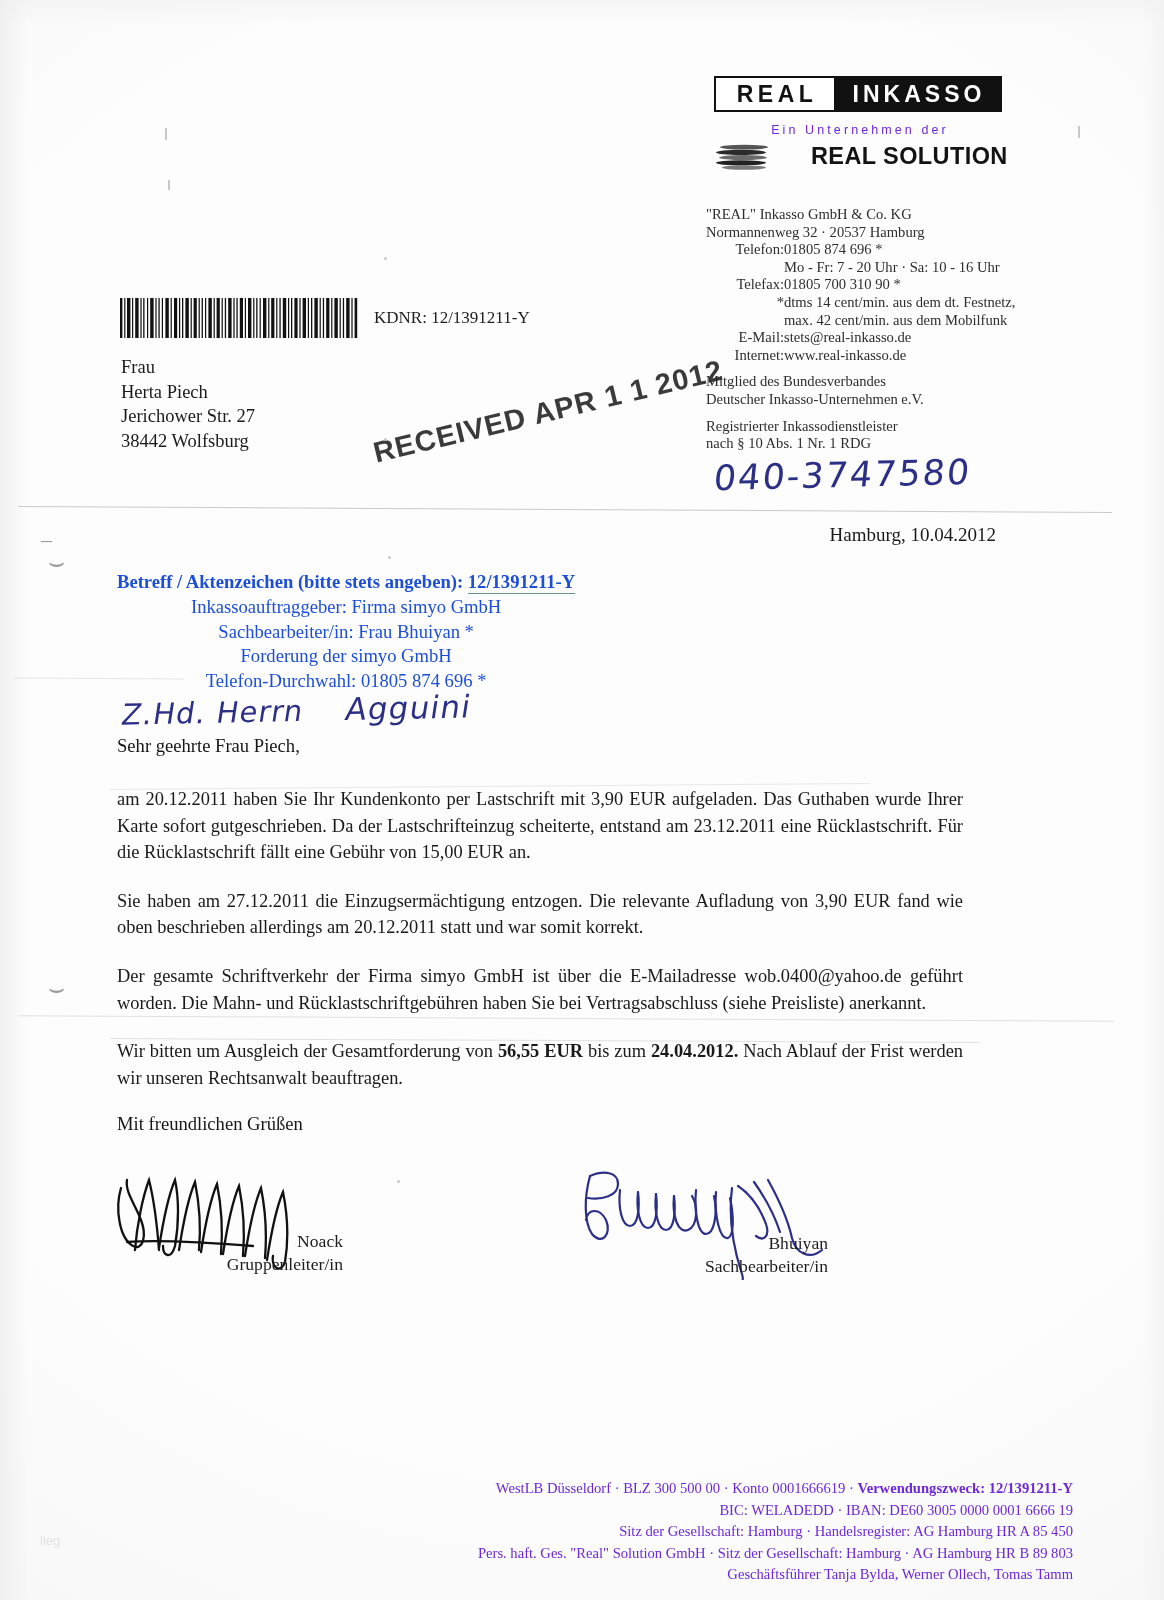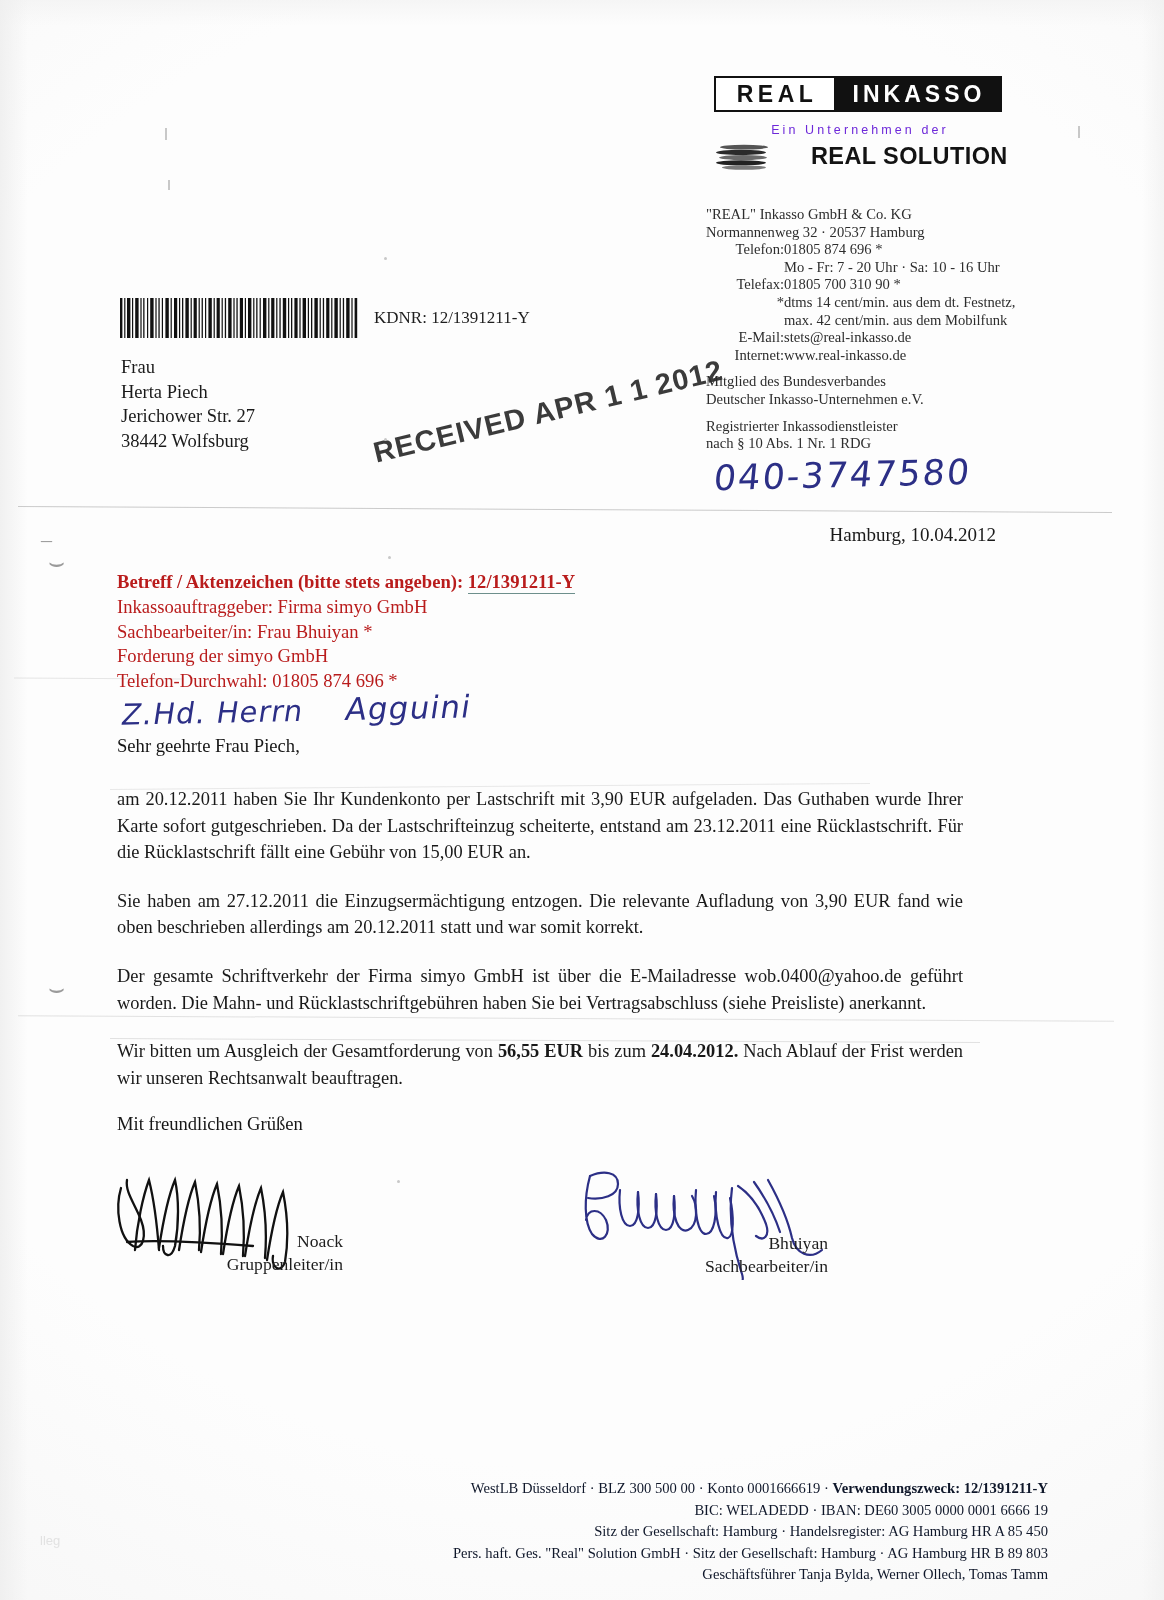--- a/index.html
+++ b/index.html
@@ -217,21 +217,22 @@
     top: 524px;
     font-size: 19px;
     color: #1a1a1a;
   }
   #subject-block {
     position: absolute;
     left: 117px;
     top: 570px;
     font-size: 18.6px;
     line-height: 24.8px;
-    color: #b91c1c;
+    color: #1d4ed8;
+    text-align: center;
   }
   #subject-block .subject-head {
     font-weight: 700;
   }
   #subject-block .az {
     font-weight: 700;
     border-bottom: 1.5px solid #6d8f8c;
     padding-bottom: 1px;
   }
   #salutation {
@@ -275,24 +276,24 @@
     text-align: right;
   }
   .sig-svg { display: block; }
   
   #footer {
     position: absolute;
     left: 0;
     right: 0;
     top: 1478px;
     text-align: right;
-    padding-right: 116px;
+    padding-right: 91px;
     font-size: 14.6px;
     line-height: 21.5px;
-    color: #0f172a;
+    color: #6d28d9;
   }
   #footer .f-strong { font-weight: 700; }
   #footer .fline { display: block; }
   #corner-smudge {
     position: absolute;
     left: 40px;
     top: 1533px;
     font-size: 13px;
     color: #e2e2e2;
     font-family: "Liberation Sans", sans-serif;

